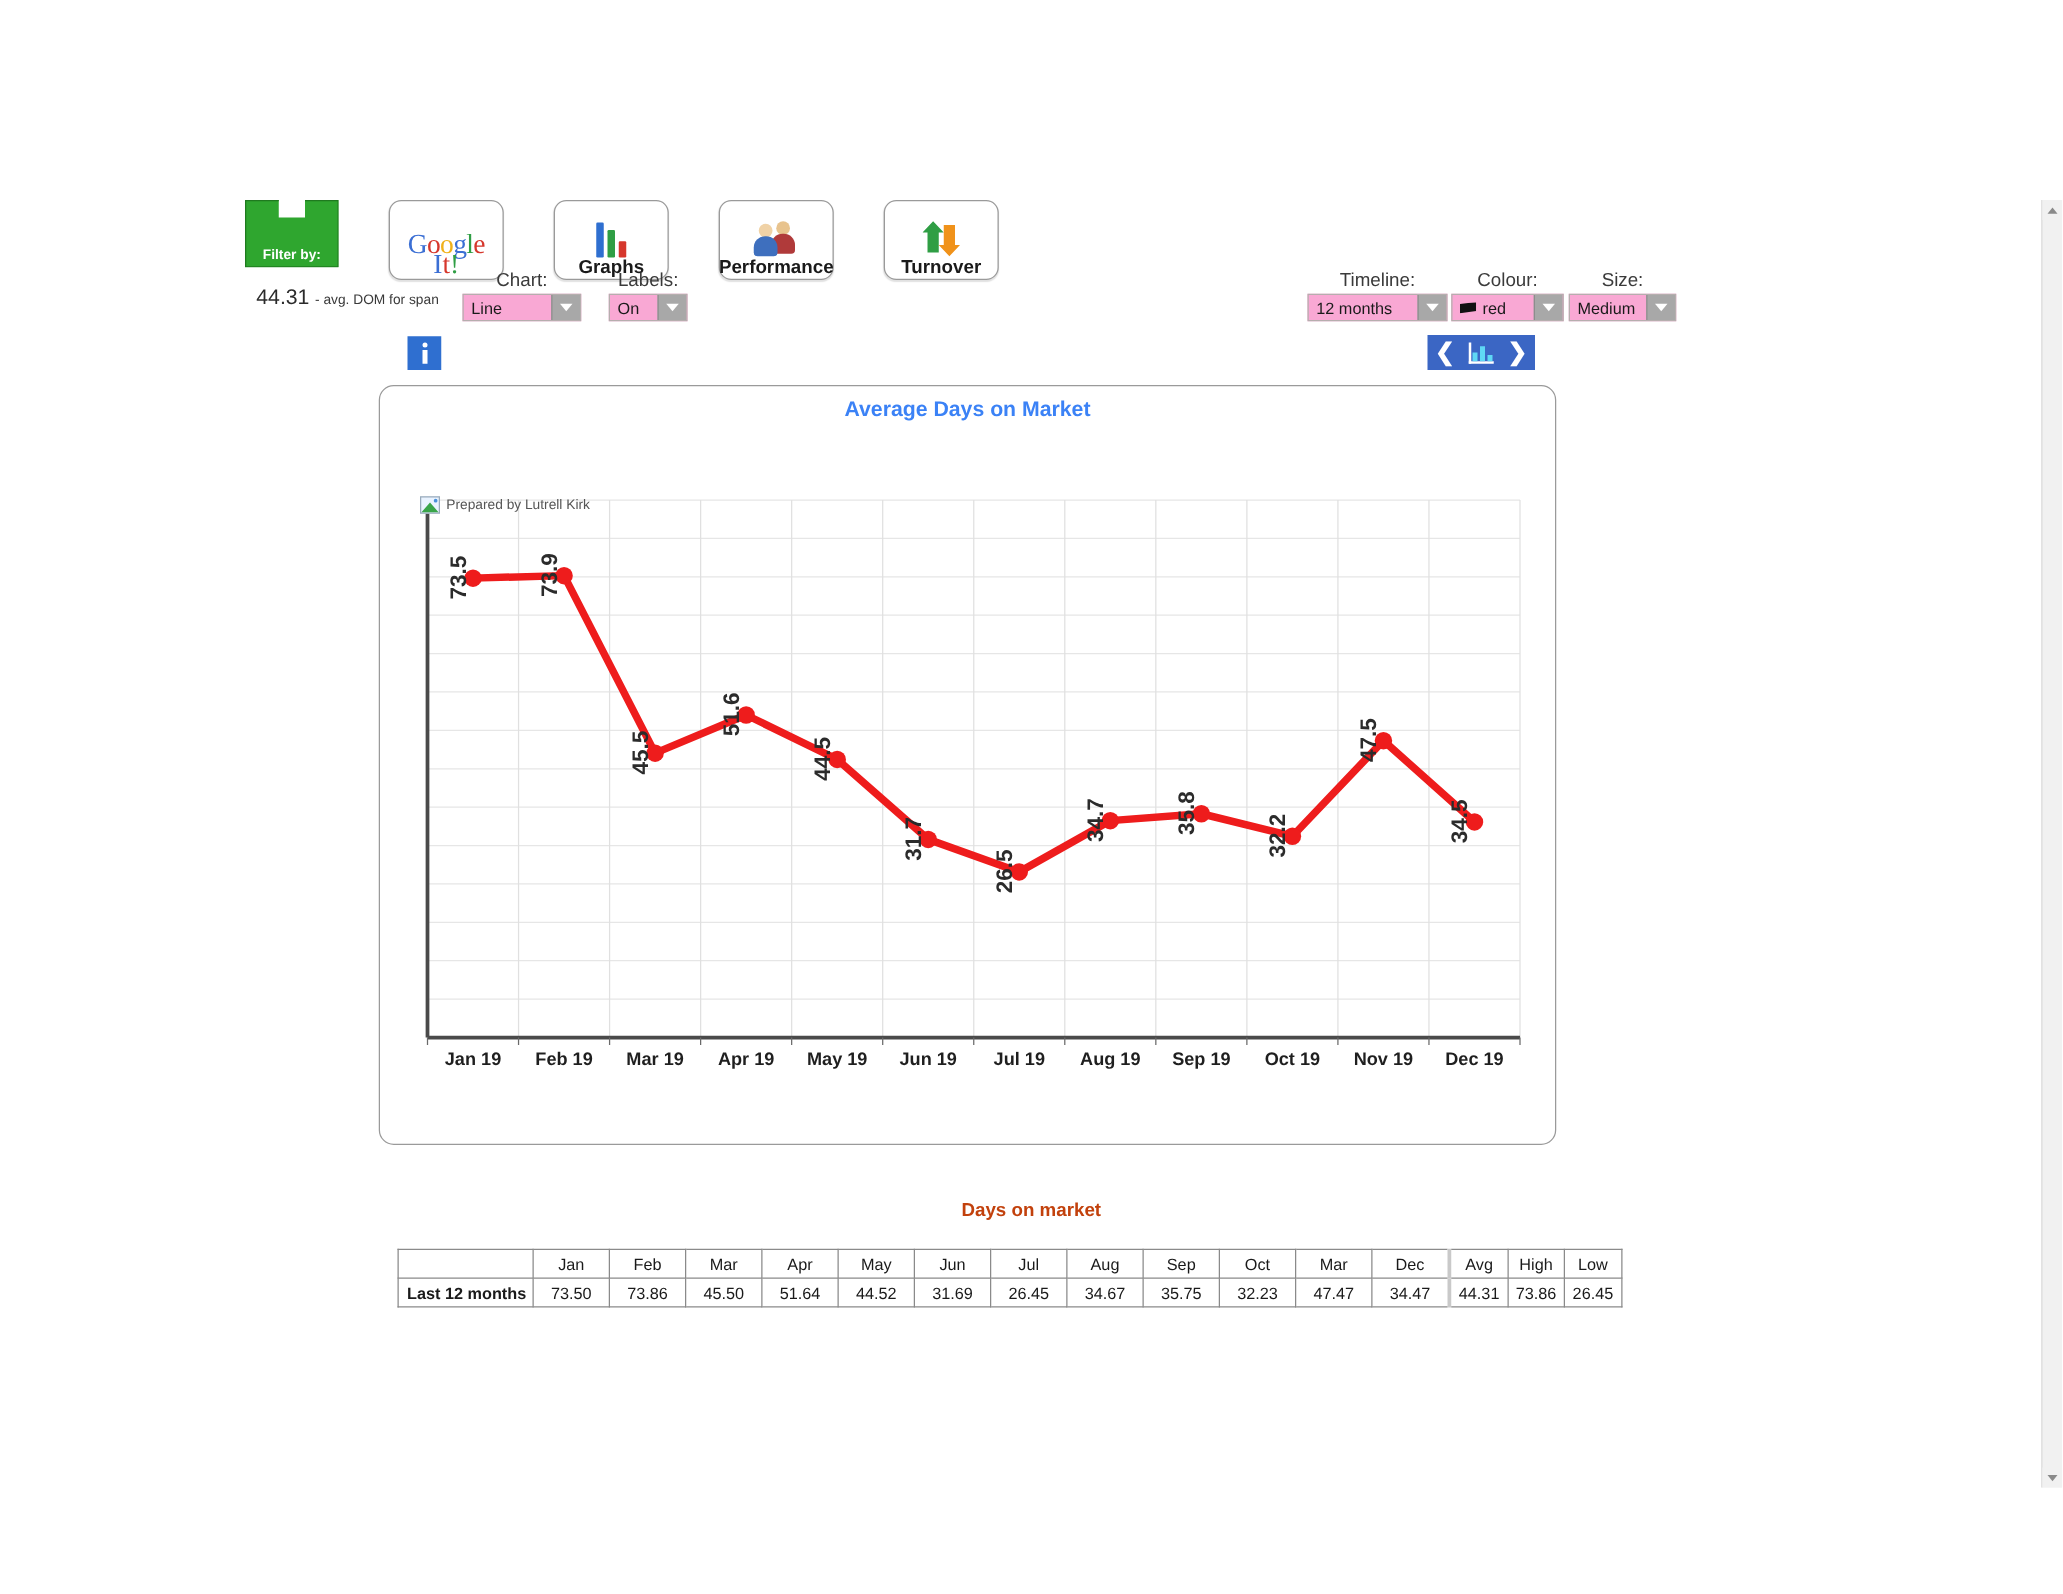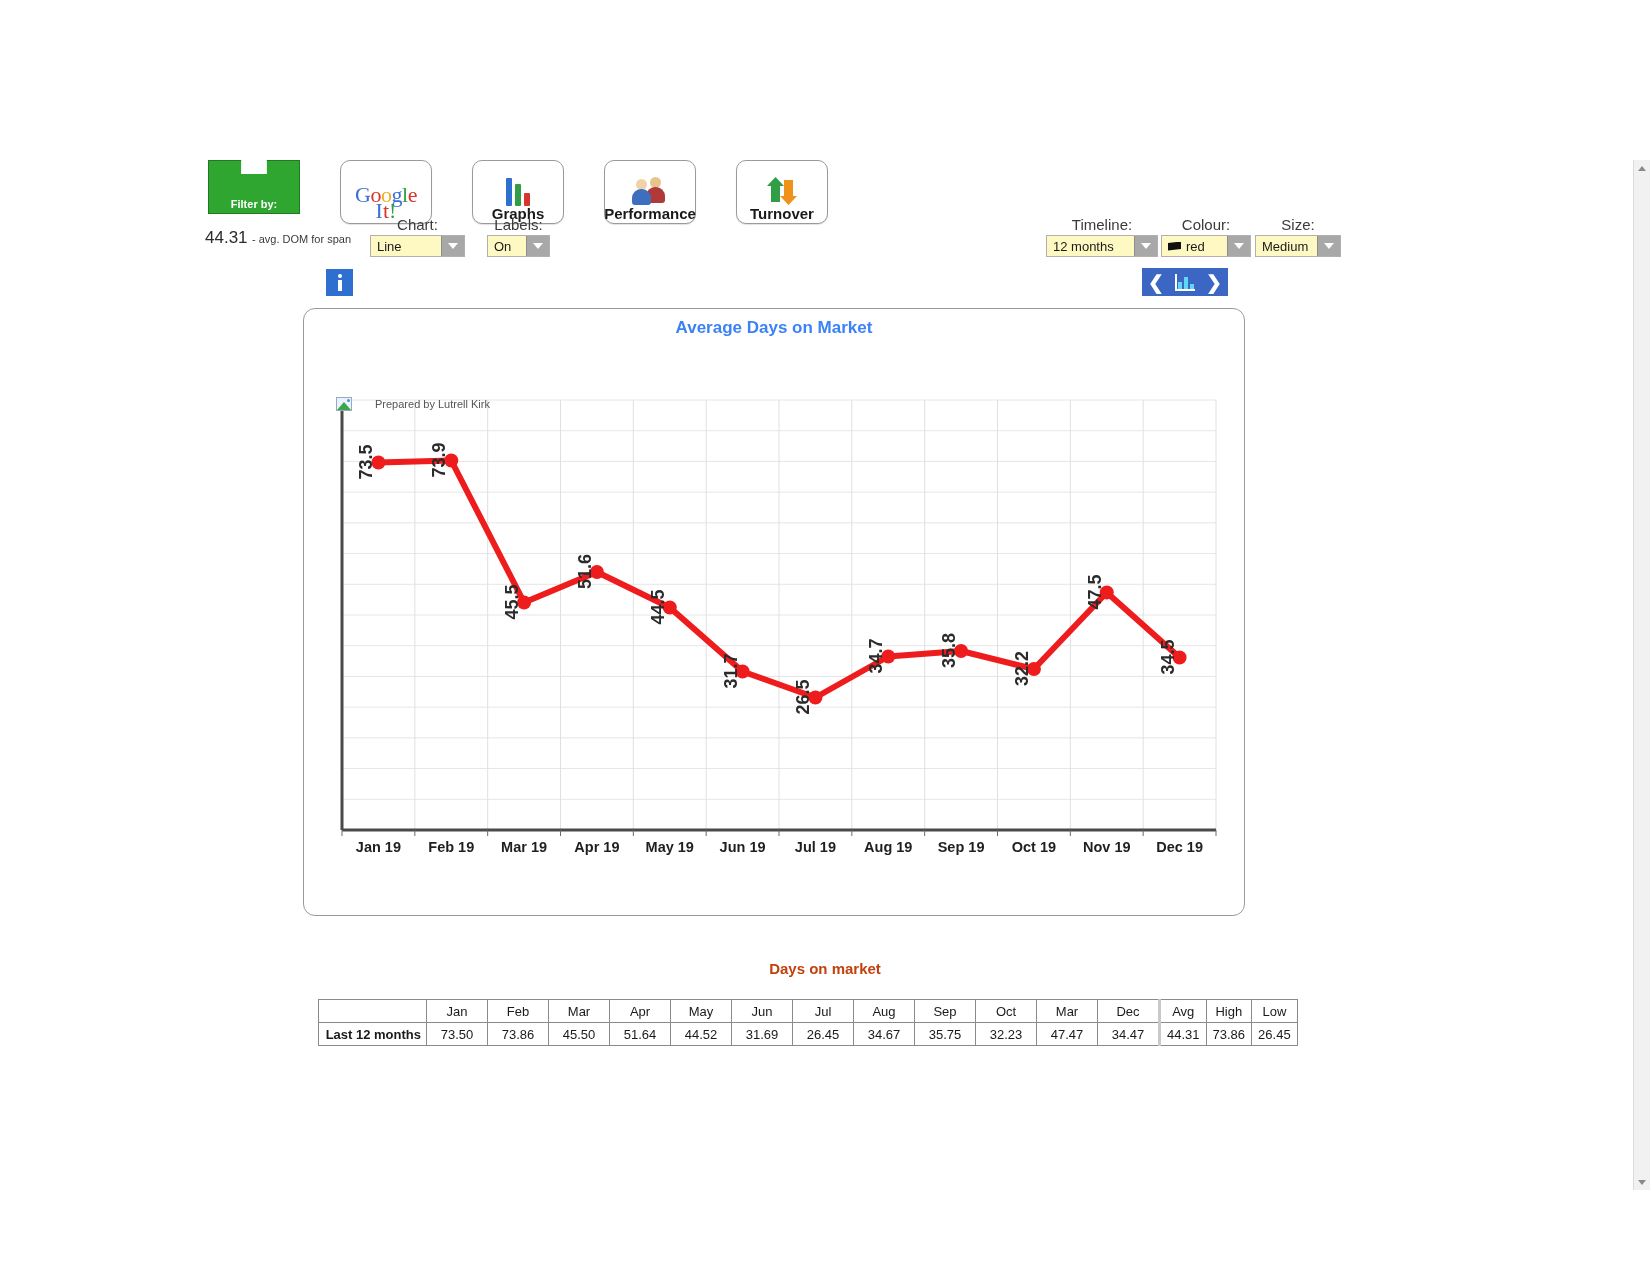--- a/index.html
+++ b/index.html
@@ -44,24 +44,23 @@
     font-weight: bold;
     color: #1a1a1a;
     line-height: 12px;
   }
 
   
   .filter-btn {
     border: none; border-radius: 0;
     box-shadow: none;
     background: transparent;
-    width: 92px; height: 54px;
+    width: 75px; height: 54px;
     padding: 0;
     position: relative;
-    margin-left: 12px;
   }
   .filter-shape {
     position: absolute; inset: 0;
     background: #2fa62f;
     clip-path: polygon(0 0, 36% 0, 36% 26%, 64% 26%, 64% 0, 100% 0, 100% 100%, 0 100%);
     border: 1px solid #1f7a1f;
     box-sizing: border-box;
   }
   .filter-label {
     position: absolute;
@@ -109,21 +108,21 @@
     text-align: center;
     display: block;
     margin-bottom: 2px;
     white-space: nowrap;
   }
   .fauxsel {
     display: flex;
     align-items: stretch;
     height: 22px;
     border: 1px solid #b6aeae;
-    background: #fef9c3;
+    background: #f9a8d4;
     box-sizing: border-box;
     cursor: pointer;
   }
   .fauxsel .txt {
     flex: 1 1 auto;
     display: flex; align-items: center;
     padding-left: 6px;
     font-size: 13px;
     color: #1a1a1a;
     white-space: nowrap;
@@ -208,21 +207,21 @@
   }
 
   .plot {
     position:absolute;
     left:24px; top:85px;
     width:894px; height:488px;
   }
   .prepared {
     position:absolute;
     left:8px; top:3px;
-    display:flex; align-items:center; gap:23px;
+    display:flex; align-items:center; gap:5px;
     font-size:11px; color:#555;
     z-index:5;
     text-align:right;
   }
   .prep-ico {
     width:14px; height:12px;
     background:#e9f3ff;
     border:1px solid #9ab;
     position:relative;
     overflow:hidden;

